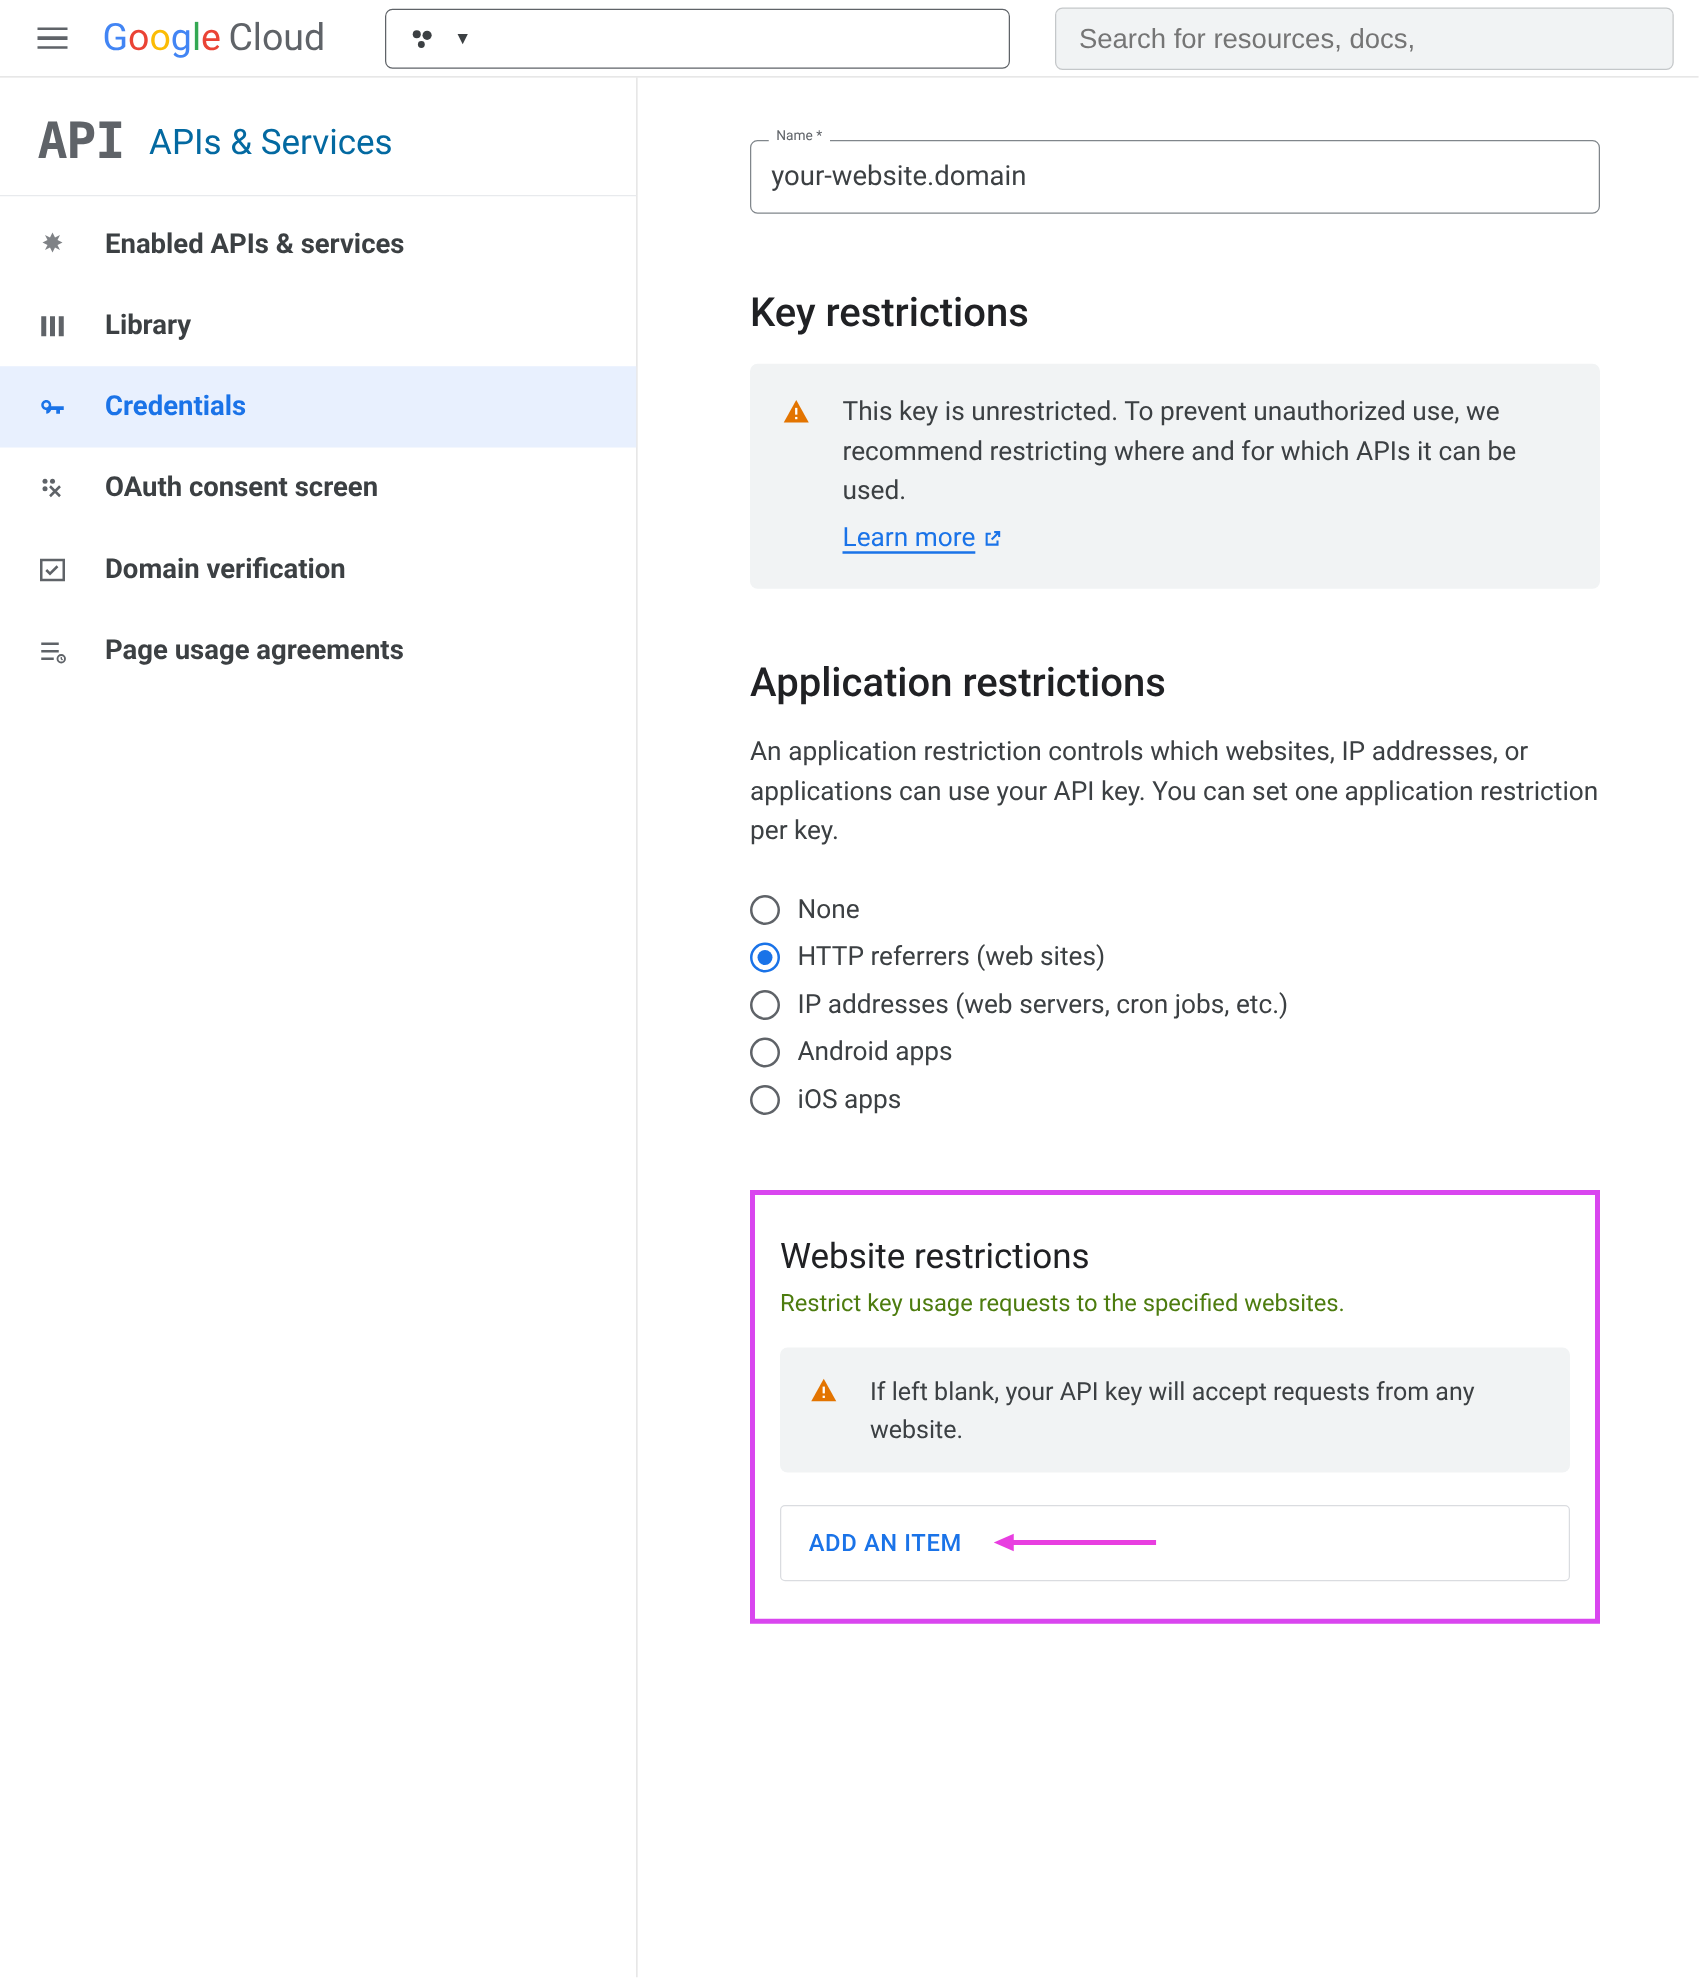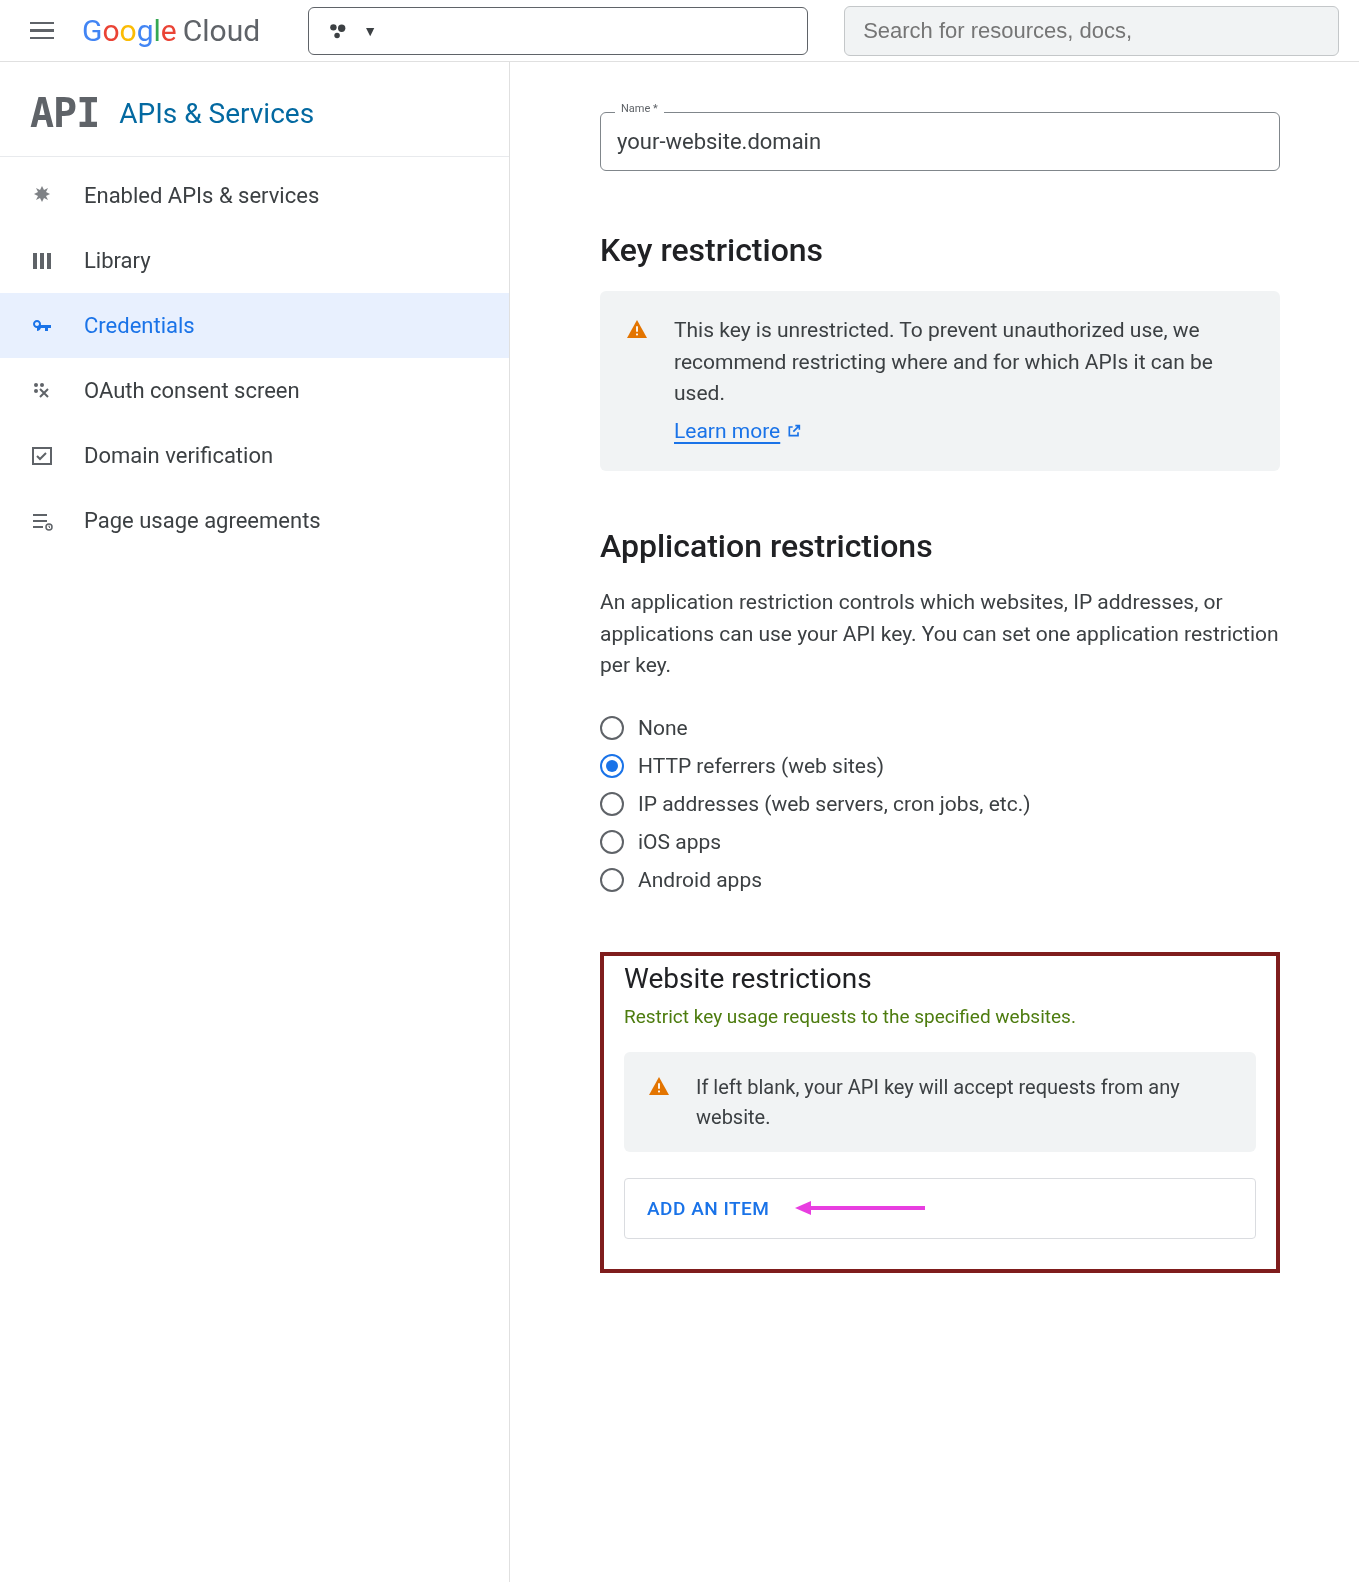--- a/index.html
+++ b/index.html
@@ -24,21 +24,21 @@
 .project-picker .caret { font-size: 14px; color: #3c4043; }
 .search-box { flex: 1; display: flex; align-items: center; background: #f1f3f4; border: 1px solid #c4c7c9; border-radius: 6px; height: 50px; padding: 0 18px; margin-left: 18px; }
 .search-box input { border: none; background: transparent; font-size: 22px; color: #5f6368; width: 100%; outline: none; }
 
 
 .main { display: flex; }
 .sidebar { width: 510px; border-right: 1px solid #e0e0e0; min-height: 1520px; }
 .sidebar-title { display: flex; align-items: center; gap: 20px; padding: 28px 30px 20px; border-bottom: 1px solid #e8eaed; }
 .sidebar-title .api-txt { font-family: monospace; font-weight: 700; font-size: 40px; color: #5f6368; letter-spacing: -1px; }
 .sidebar-title .ttl { font-size: 28px; color: #0369a1; font-weight: 400; }
-.nav { padding-top: 6px; }
+.nav { padding-top: 6px; font-weight: bold; }
 .nav-item { display: flex; align-items: center; gap: 30px; padding: 20px 30px; font-size: 22px; color: #3c4043; cursor: pointer; }
 .nav-item.active { background: #e8f0fe; color: #1a73e8; }
 .nav-item .icon { width: 24px; height: 24px; display: flex; align-items: center; justify-content: center; }
 .nav-item .icon svg { width: 24px; height: 24px; }
 .nav-item.active .icon svg { fill: #1a73e8; }
 
 
 .content { flex: 1; padding: 50px 0 0 90px; max-width: 770px; }
 .field-wrap { position: relative; border: 1px solid #80868b; border-radius: 6px; padding: 16px 16px; margin-bottom: 60px; }
 .field-wrap .flabel { position: absolute; top: -11px; left: 14px; background: #fff; padding: 0 6px; font-size: 11px; color: #5f6368; }
@@ -55,21 +55,21 @@
 .desc { font-size: 21px; color: #3c4043; line-height: 1.5; margin-bottom: 34px; }
 
 .radios { display: flex; flex-direction: column; gap: 14px; margin-bottom: 60px; }
 .radio-row { display: flex; align-items: center; gap: 14px; cursor: pointer; }
 .radio-outer { width: 24px; height: 24px; border: 2.5px solid #5f6368; border-radius: 50%; display: flex; align-items: center; justify-content: center; flex-shrink: 0; }
 .radio-row.selected .radio-outer { border-color: #1a73e8; }
 .radio-inner { width: 12px; height: 12px; background: #1a73e8; border-radius: 50%; display: none; }
 .radio-row.selected .radio-inner { display: block; }
 .radio-label { font-size: 21px; color: #3c4043; }
 
-.highlight-box { border: 4px solid #7f1d1d; padding: 6px 20px 30px; position: relative; }
+.highlight-box { border: 4px solid #d946ef; padding: 32px 20px 30px; position: relative; }
 .sub-h { font-size: 28px; font-weight: 400; color: #202124; margin-bottom: 10px; }
 .sub-desc { font-size: 19px; color: #4d7c0f; margin-bottom: 24px; }
 .info-box.small { padding: 20px 24px; margin-bottom: 26px; }
 .info-box.small .msg { font-size: 20px; }
 
 .add-item { border: 1px solid #dadce0; border-radius: 4px; padding: 18px 22px; display: flex; align-items: center; gap: 26px; }
 .add-item .btn-txt { color: #1a73e8; font-size: 19px; font-weight: 500; letter-spacing: 0.5px; cursor: pointer; }
 .arrow { display: flex; align-items: center; }
 .arrow svg { width: 130px; height: 20px; }
 </style>
@@ -211,25 +211,25 @@
             <span class="radio-inner"></span>
           </span>
         <span class="radio-label">HTTP referrers (web sites)</span>
       </div>
       <div class="radio-row">
         <span class="radio-outer"></span>
         <span class="radio-label">IP addresses (web servers, cron jobs, etc.)</span>
       </div>
       <div class="radio-row">
         <span class="radio-outer"></span>
+        <span class="radio-label">Android apps</span>
+      </div>
+      <div class="radio-row">
+        <span class="radio-outer"></span>
         <span class="radio-label">iOS apps</span>
-      </div>
-      <div class="radio-row">
-        <span class="radio-outer"></span>
-        <span class="radio-label">Android apps</span>
       </div>
     </div>
 
     <div class="highlight-box">
       <h3 class="sub-h">Website restrictions</h3>
       <p class="sub-desc">Restrict key usage requests to the specified websites.</p>
 
       <div class="info-box small">
         <span class="warn-icon">
           <svg viewBox="0 0 24 22">

